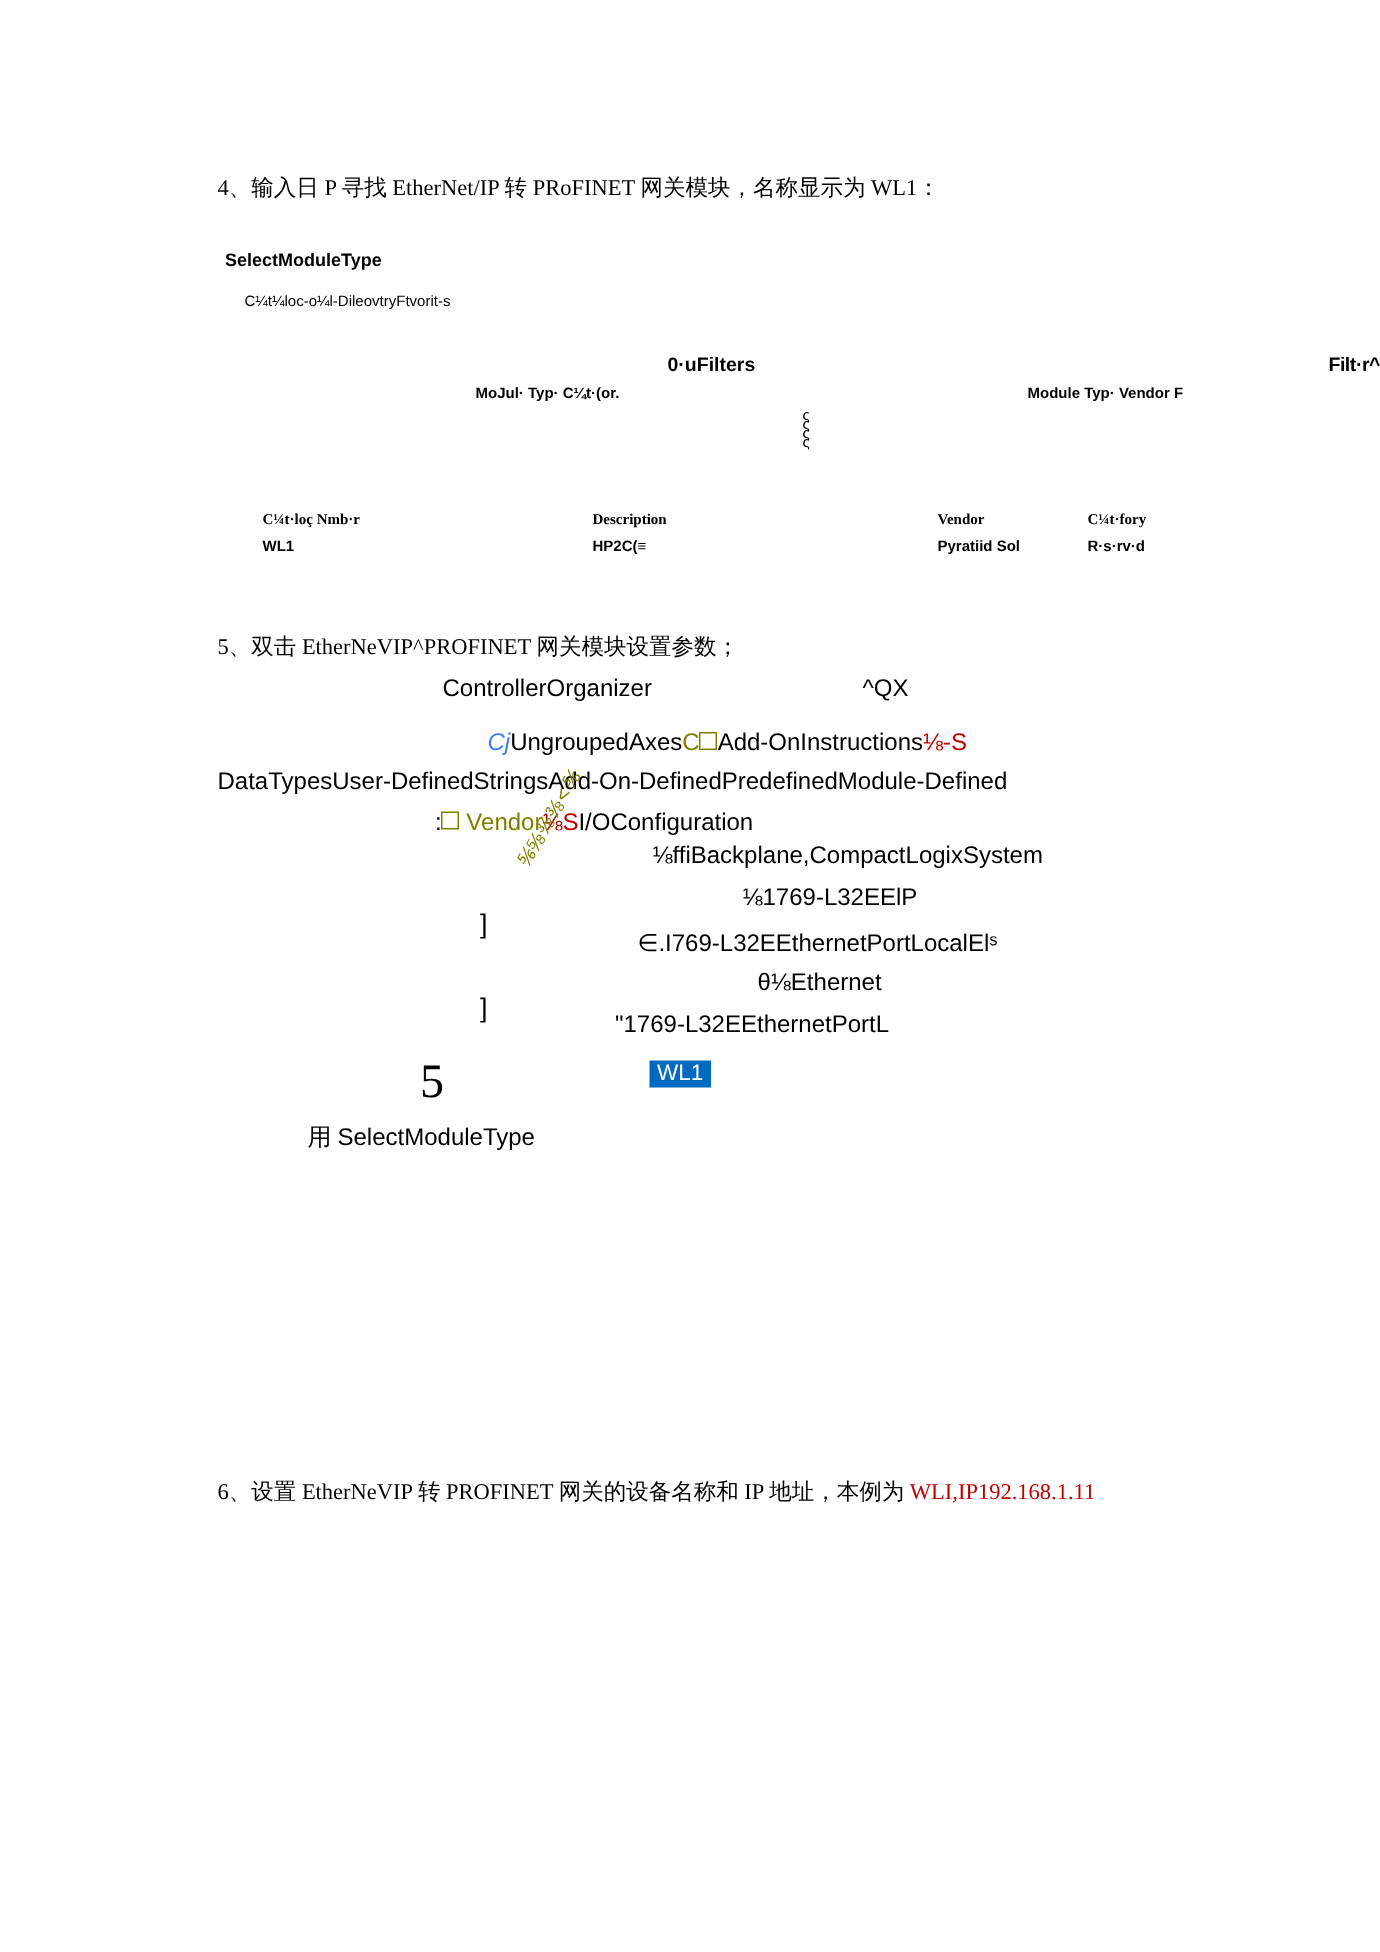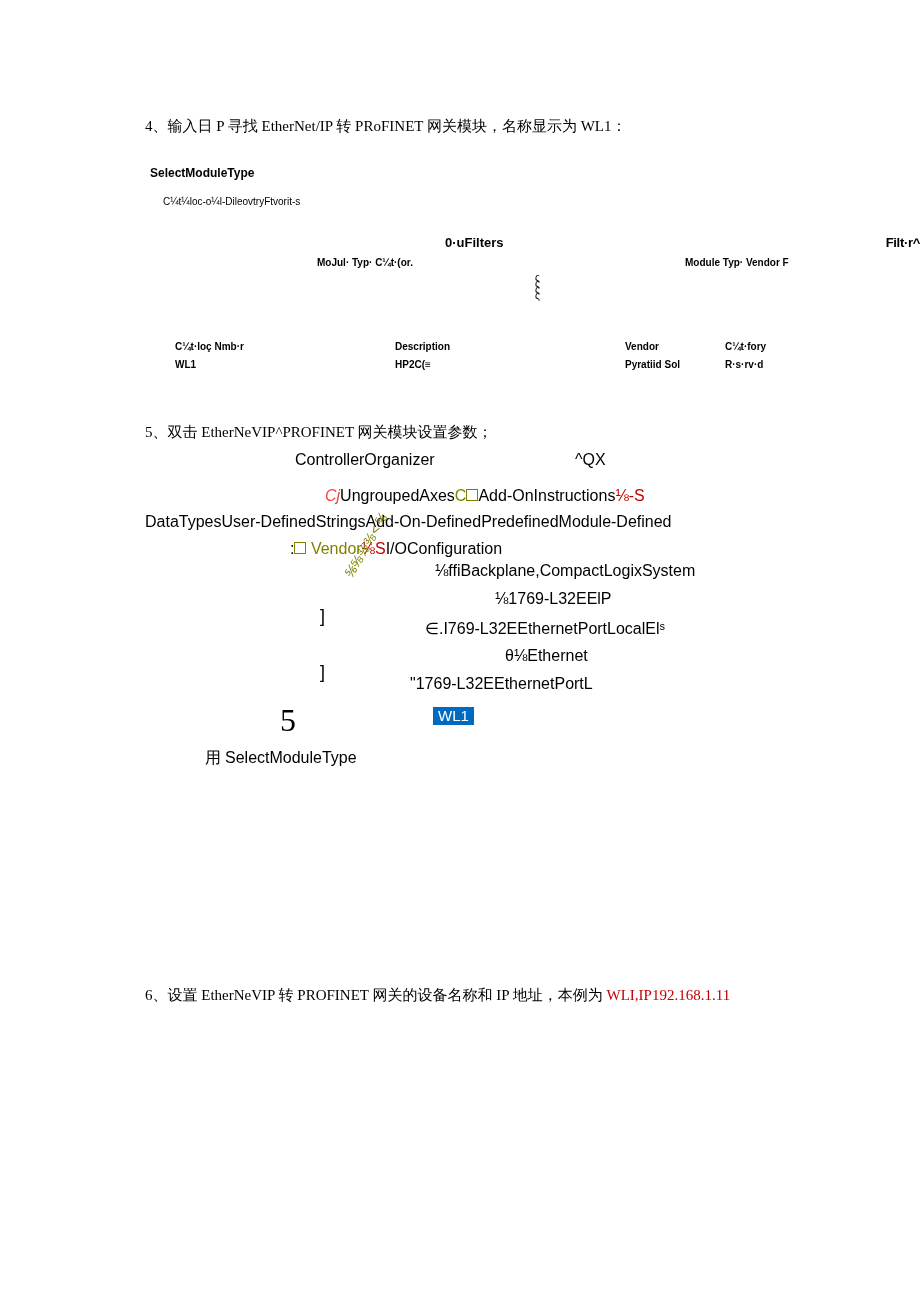--- a/index.html
+++ b/index.html
@@ -67,20 +67,21 @@
     line-height: 6px;
     margin-left: 390px;
     margin-top: 4px;
   }
   .table-headers {
     position: relative;
     height: 14px;
     margin-top: 42px;
     font-size: 10px;
     font-weight: bold;
+    font-family: Liberation Serif, serif;
   }
   .col1 { position: absolute; left: 30px; }
   .col2 { position: absolute; left: 250px; }
   .col3 { position: absolute; left: 480px; }
   .col4 { position: absolute; left: 580px; }
   .table-row1 {
     position: relative;
     height: 14px;
     margin-top: 4px;
     font-size: 10px;
@@ -100,21 +101,21 @@
   .qx-label { position: absolute; left: 430px; }
   .tree-line1 {
     font-size: 16px;
     font-family: Arial, sans-serif;
     margin-top: 10px;
     line-height: 1.6;
     text-align: left;
     padding-left: 180px;
   }
   .tree-line2 { padding-left: 0px; }
-  .tree-line1 .ital { font-style: italic; color: #ef4444; }
+  .tree-line1 .ital { font-style: italic; color: #3b82f6; }
   .tree-line1 .olive { color: #808000; }
   .tree-line1 .red { color: #c00000; }
   .tree-line1 .box {
     display: inline-block;
     width: 10px; height: 10px;
     border: 1px solid #808000;
     vertical-align: baseline;
   }
   .tree-graphic {
     position: relative;

